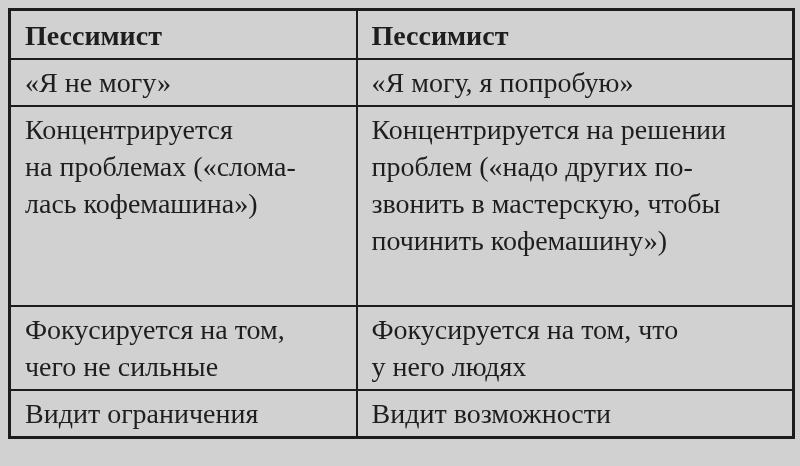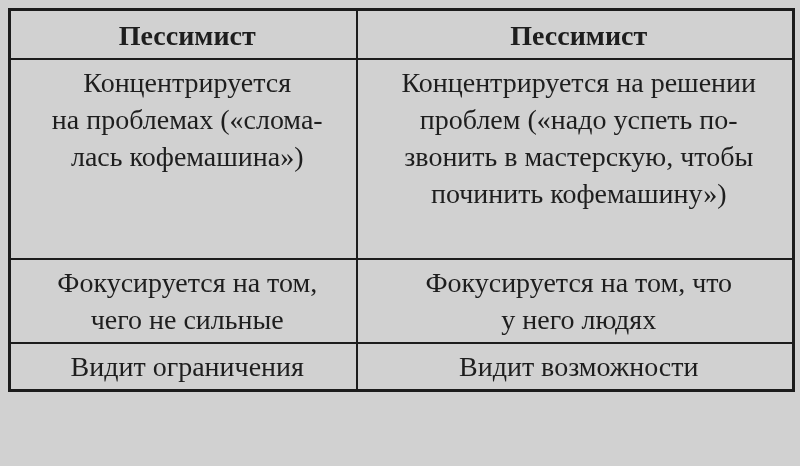--- a/index.html
+++ b/index.html
@@ -22,21 +22,21 @@
     width: 784px;
     border-collapse: collapse;
     table-layout: fixed;
     border: 3px solid #1c1c1c;
   }
   col.c1 { width: 347px; }
   col.c2 { width: 437px; }
   th, td {
     border: 2px solid #1c1c1c;
     vertical-align: top;
-    text-align: center;
+    text-align: left;
     padding: 4px 6px 4px 14px;
     font-size: 28px;
     line-height: 37px;
     white-space: pre-line;
     overflow: hidden;
   }
   th {
     font-weight: bold;
     padding-top: 6px;
   }
@@ -54,26 +54,30 @@
   <table class="cmp">
     <colgroup>
       <col class="c1">
       <col class="c2">
     </colgroup>
     <tbody>
       <tr class="rh">
         <th>Пессимист</th>
         <th>Пессимист</th>
       </tr>
+      <tr class="r1">
+        <td>«Я не могу»</td>
+        <td>«Я могу, я попробую»</td>
+      </tr>
       <tr class="r2">
         <td>Концентрируется
 на проблемах («слома-
 лась кофемашина»)</td>
         <td>Концентрируется на решении
-проблем («надо успеть по-
+проблем («надо других по-
 звонить в мастерскую, чтобы
 починить кофемашину»)</td>
       </tr>
       <tr class="r4">
         <td>Фокусируется на том,
 чего не сильные</td>
         <td>Фокусируется на том, что
 у него людях</td>
       </tr>
       <tr class="r5">

